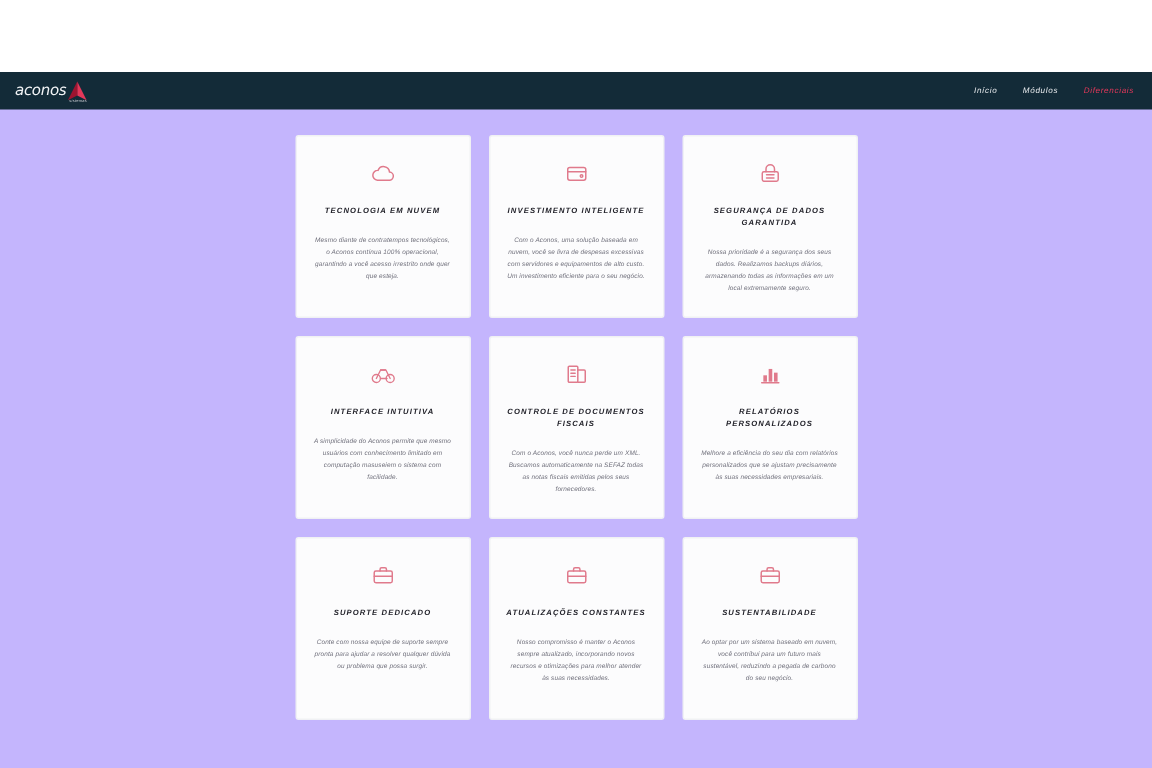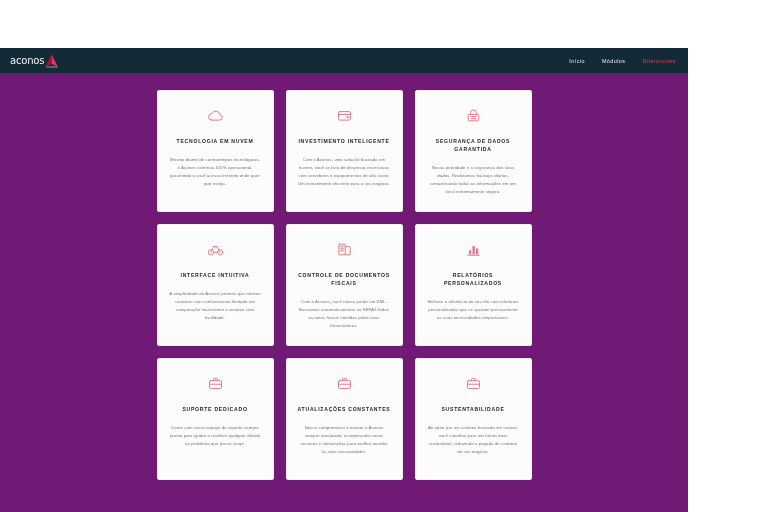--- a/index.html
+++ b/index.html
@@ -10,23 +10,24 @@
     width: 768px;
     height: 512px;
     overflow: hidden;
     background: #ffffff;
     font-family: "Liberation Sans", sans-serif;
     color: #2b2b33;
   }
 
   .page {
     position: relative;
-    width: 688px;
+    width: 768px;
     height: 512px;
-    background: #701a75;
+    background: #c4b5fd;
+    font-style: italic;
   }
 
   
   .topgap {
     height: 48px;
     background: #ffffff;
   }
   .header {
     height: 25px;
     background: #132b38;

